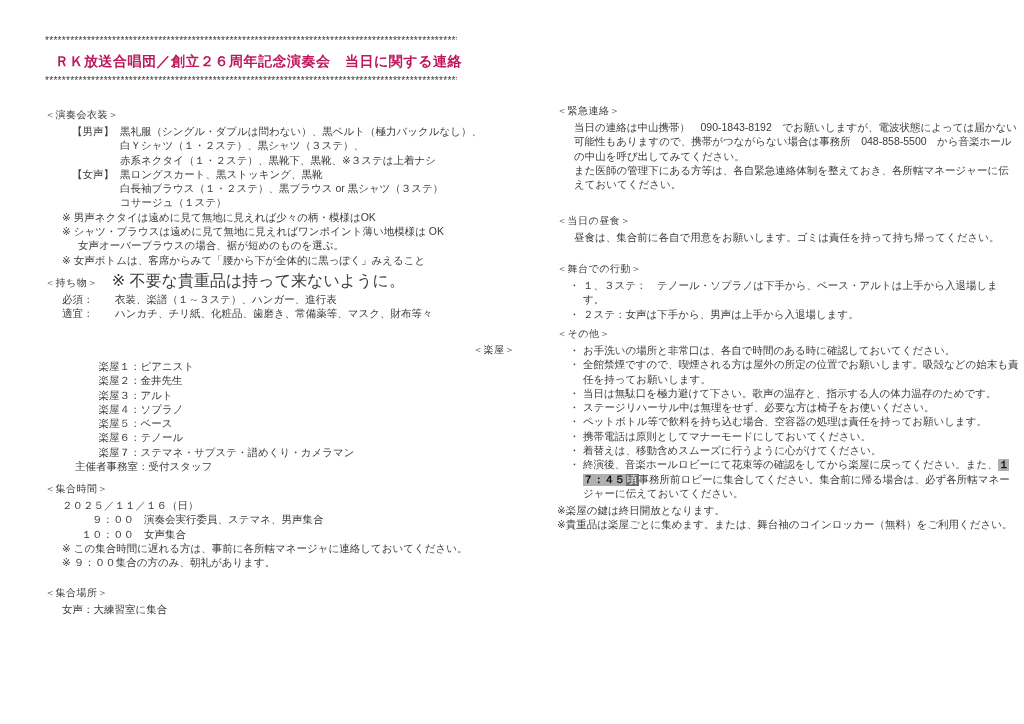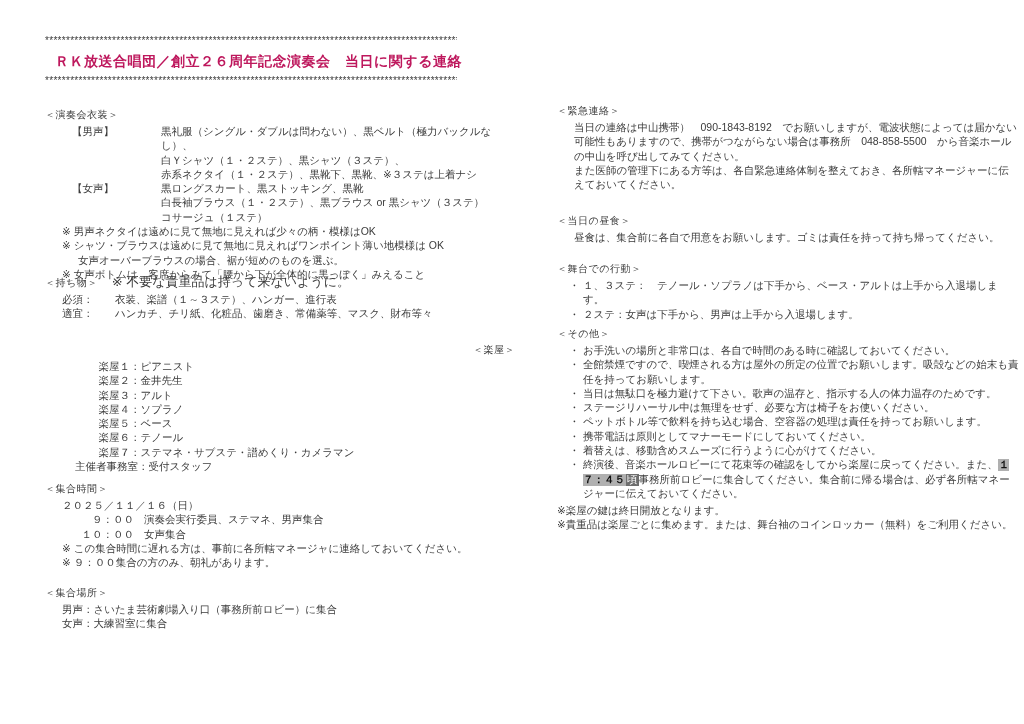--- a/index.html
+++ b/index.html
@@ -28,33 +28,33 @@
     font-size:10px;line-height:10px;letter-spacing:0.3px;
     white-space:nowrap;overflow:hidden;width:412px;color:#3b3b3b;
   }
   .doc-title{
     font-size:14px;font-weight:bold;line-height:22px;
     letter-spacing:0.5px;padding-left:10px;margin:4px 0;
     white-space:nowrap;color:#be185d;
   }
   
   .ind1{padding-left:17px;}
-  .pair{display:flex;padding-left:27px;gap:41px;}
+  .pair{display:flex;padding-left:27px;}
   .pair .lbl{flex:0 0 48px;white-space:nowrap;}
   .pair .txt{flex:1;}
   .note-cont{padding-left:33px;}
   .b-row{display:flex;padding-left:17px;}
   .b-row .blbl{flex:0 0 53px;white-space:nowrap;}
   .room-row{padding-left:30px;display:flex;}
   .room-row .rlbl{min-width:55px;display:inline-block;white-space:nowrap;}
   .time-row{display:flex;padding-left:17px;}
   .time-row .time{flex:0 0 72px;text-align:right;white-space:nowrap;}
   .time-row .tdesc{padding-left:10px;white-space:nowrap;}
   .h-inline{display:flex;align-items:baseline;}
-  .h-inline .h-note{font-size:13px;padding-left:14px;white-space:nowrap;}
+  .h-inline .h-note{font-size:16px;padding-left:14px;white-space:nowrap;}
   .para{padding-left:17px;}
   .bullet{display:flex;padding-left:12px;}
   .bullet .dot{flex:0 0 14px;}
   .bullet .btxt{flex:1;}
   .hl-time{background:#b0b0b0;color:#111;font-weight:bold;padding:0 1px;}
   .hl-kaku{background:#6e6e6e;color:#ffffff;padding:0 1px;}
   
   .sec-costume{left:45px;top:106px;width:470px;}
   .sec-belongings{left:45px;top:274px;width:470px;}
   .sec-dressing{left:45px;top:341px;width:470px;text-align:right;}
@@ -170,21 +170,20 @@
     <div class="time-row">
       <span class="time">１０：００</span>
       <span class="tdesc">女声集合</span>
     </div>
     <div class="ind1">※ この集合時間に遅れる方は、事前に各所轄マネージャに連絡しておいてください。</div>
     <div class="ind1">※ ９：００集合の方のみ、朝礼があります。</div>
   </div>
 
   <div class="sec sec-meet-place">
     <div class="heading">＜集合場所＞</div>
-    <div class="ind1">男声：さいたま芸術劇場入り口（事務所前ロビー）に集合</div>
     <div class="ind1">女声：大練習室に集合</div>
   </div>
 
   <div class="sec sec-emergency">
     <div class="heading">＜緊急連絡＞</div>
     <div class="para">当日の連絡は中山携帯）　090-1843-8192　でお願いしますが、電波状態によっては届かない可能性もありますので、携帯がつながらない場合は事務所　048-858-5500　から音楽ホールの中山を呼び出してみてください。</div>
     <div class="para">また医師の管理下にある方等は、各自緊急連絡体制を整えておき、各所轄マネージャーに伝えておいてください。</div>
   </div>
 
   <div class="sec sec-lunch">

